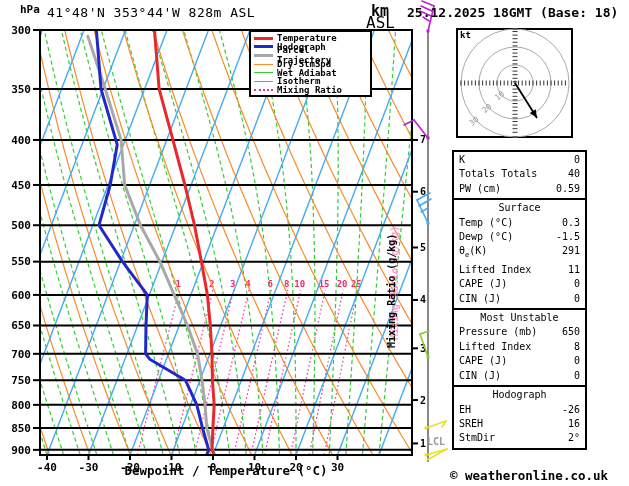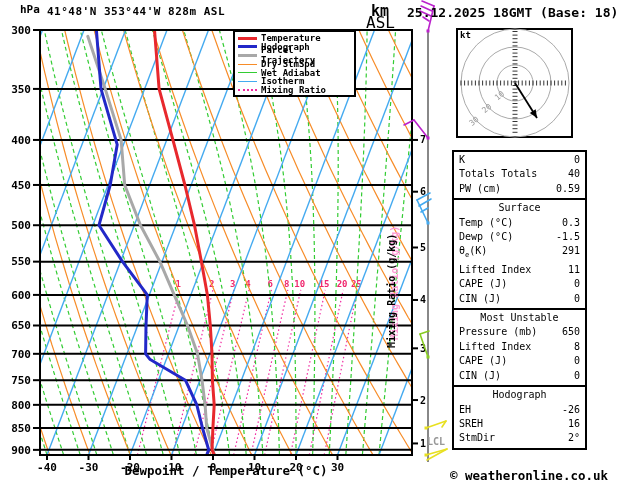--- a/index.html
+++ b/index.html
@@ -1,32 +1,32 @@
 <!DOCTYPE html>
 <html><head>
 <meta charset="utf-8">
 <style>
   html,body{margin:0;padding:0;background:#fff;}
   .app{position:relative;width:629px;height:486px;background:#fff;overflow:hidden;
        font-family:"DejaVu Sans Mono",monospace;color:#000;}
   svg{position:absolute;left:0;top:0;z-index:1;}
   .ovl{position:absolute;z-index:2;white-space:nowrap;}
   .hpa{left:20px;top:3px;font-size:11px;font-weight:600;}
-  .station{left:47px;top:5px;font-size:11px;font-weight:700;letter-spacing:.5px;}
+  .station{left:47px;top:5px;font-size:13px;font-weight:400;letter-spacing:.5px;}
   .kmlab{left:371px;top:2px;font-size:15px;font-weight:600;}
   .asllab{left:366px;top:13px;font-size:16px;font-weight:400;}
   .datetime{left:407px;top:5px;font-size:13px;font-weight:700;}
   .ktlab{left:460px;top:30px;font-size:9px;font-weight:700;z-index:3;}
   .xlabel{left:40px;top:463px;width:372px;text-align:center;font-size:12.5px;font-weight:600;}
   .lcl{left:427px;top:436px;font-size:10px;font-weight:700;color:#989898;}
   .footer{left:450px;top:468px;width:178px;font-size:12.5px;font-weight:700;}
   .mixlabel{font-size:10px;font-weight:600;transform:rotate(-90deg);transform-origin:0 0;}
   .mixblack{left:386px;top:348px;color:#000;z-index:2;}
   .mixpink{left:389px;top:340px;color:#ff9ad5;z-index:2;}
-  #legend{position:absolute;left:233px;top:30px;width:113px;z-index:3;background:#fff;
+  #legend{position:absolute;left:249px;top:30px;width:113px;z-index:3;background:#fff;
           border:2px solid #000;padding:2px 3px 1px 3px;}
   .litem{display:flex;align-items:center;height:8.6px;font-size:9px;font-weight:600;}
   .lswatch{display:inline-block;width:19px;margin-right:4px;flex:0 0 19px;}
   #ptable{position:absolute;left:452px;top:150px;width:131px;z-index:2;border:2px solid #000;
           background:#fff;font-size:10px;line-height:14.4px;}
   .tsec{border-top:2px solid #000;padding:1px 0 2px 0;}
   .tsec:first-child{border-top:none;}
   .thead{text-align:center;}
   .trow{display:flex;justify-content:space-between;padding:0 5px;}
   .trow sub{font-size:7px;}

